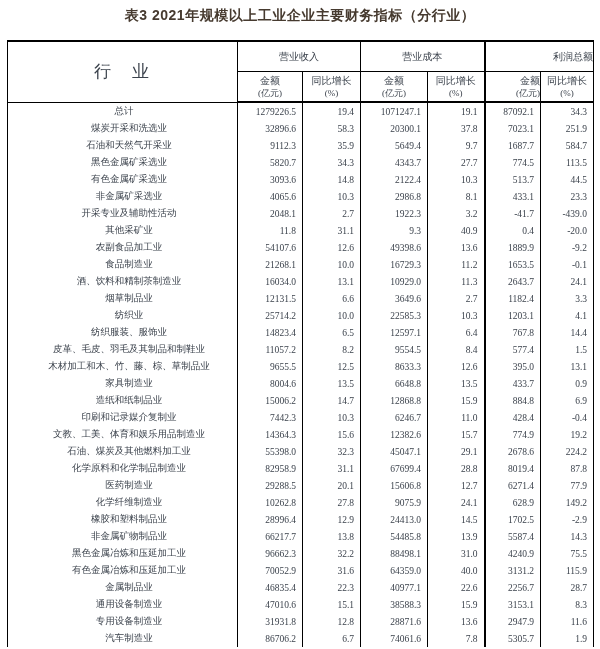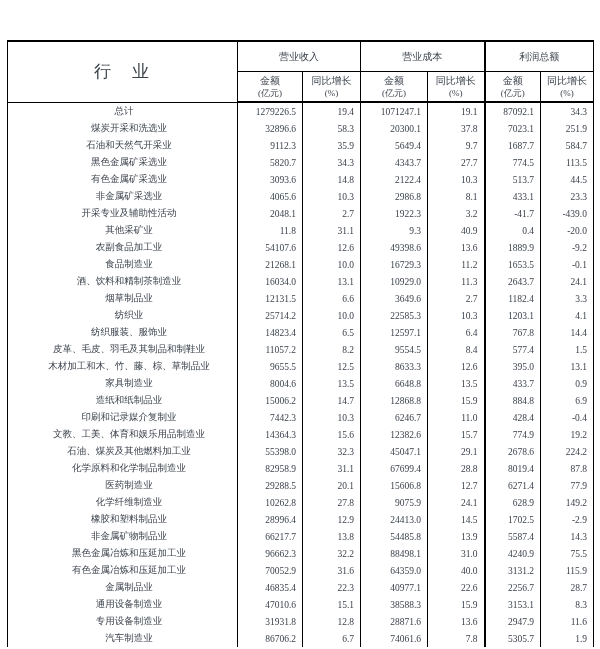--- a/index.html
+++ b/index.html
@@ -43,21 +43,21 @@
     color:var(--text);
   }
   thead tr.group-row th{height:29px;}
   thead tr.sub-row th{height:29px;line-height:13px;}
   thead tr.sub-row th .l2{font-size:9px;font-family:Liberation Serif, serif;}
   thead th.industry-head{
     font-size:17px;
     letter-spacing:2px;
   }
   thead tr.sub-row th{border-bottom:2px solid var(--border);}
-  th.thick-left, td.thick-left{border-left:2px solid var(--border) !important;}
+  th.thick-left, td.thick-left{border-left:2px solid var(--border) !important;text-align:right;}
   tbody td{
     border-left:1px solid var(--border);
     border-right:1px solid var(--border);
     height:17px;
     font-size:9.5px;
     padding:0;
     vertical-align:middle;
     white-space:nowrap;
     overflow:hidden;
   }
@@ -69,20 +69,21 @@
   tbody td.num{
     text-align:right;
     padding-right:6px;
     font-family:"Liberation Serif",serif;
   }
 </style>
 </head>
 <body>
 
 <div class="page">
+  <div class="page-title">表3 2021年规模以上工业企业主要财务指标（分行业）</div>
 
   <table class="stats">
     <colgroup>
       <col style="width:230px">
       <col style="width:65px">
       <col style="width:58px">
       <col style="width:67px">
       <col style="width:57px">
       <col style="width:56px">
       <col style="width:53px">

